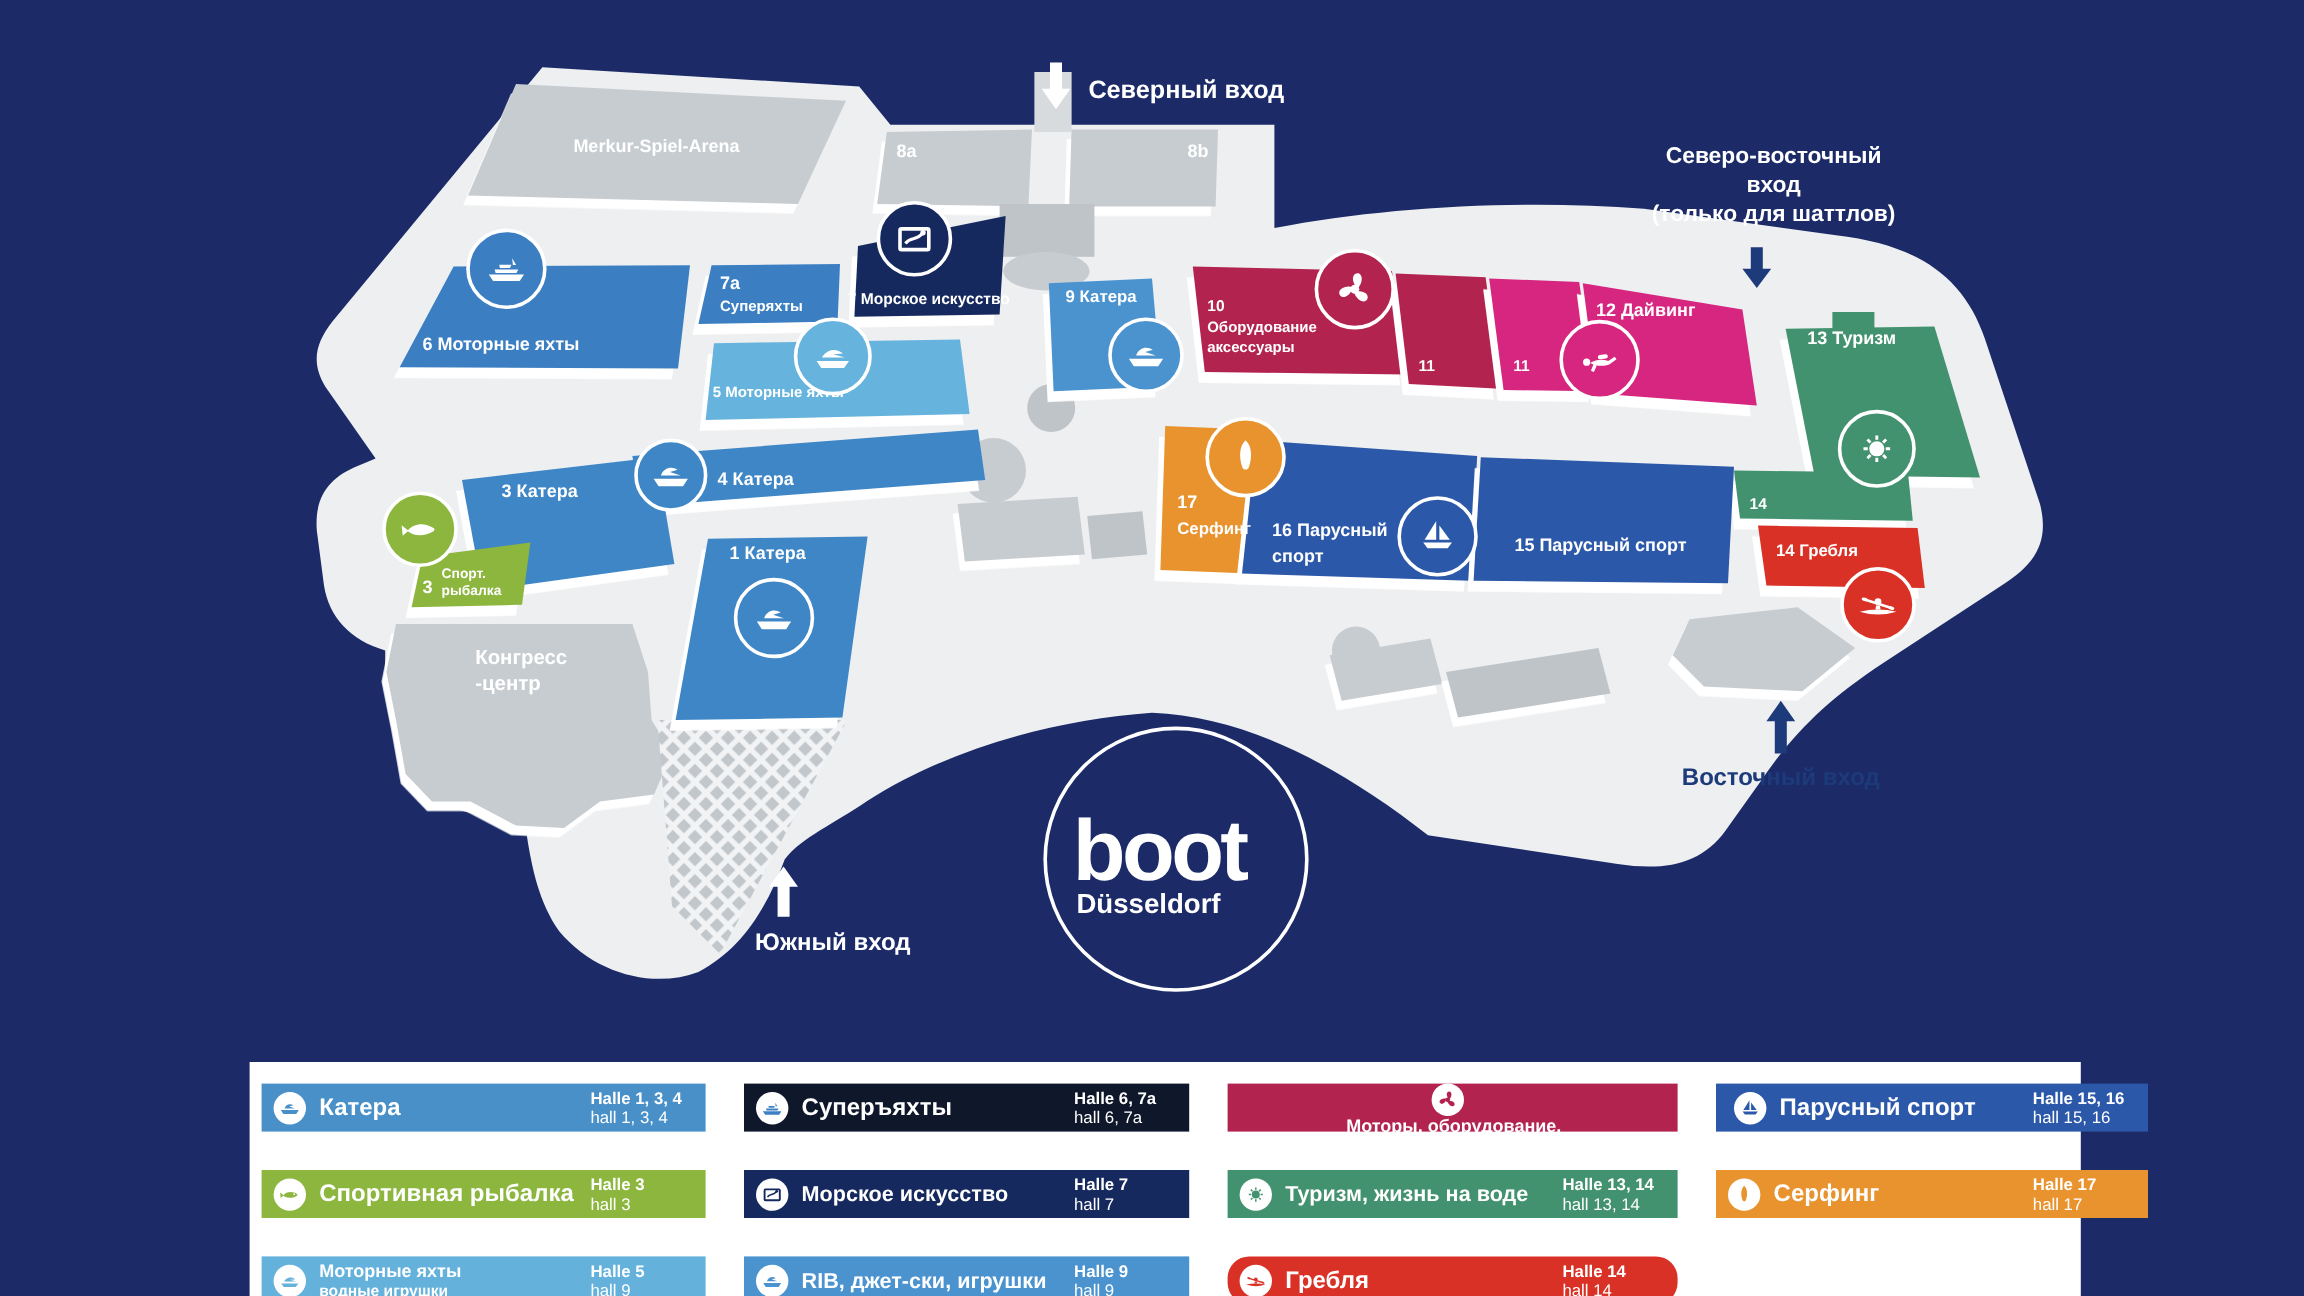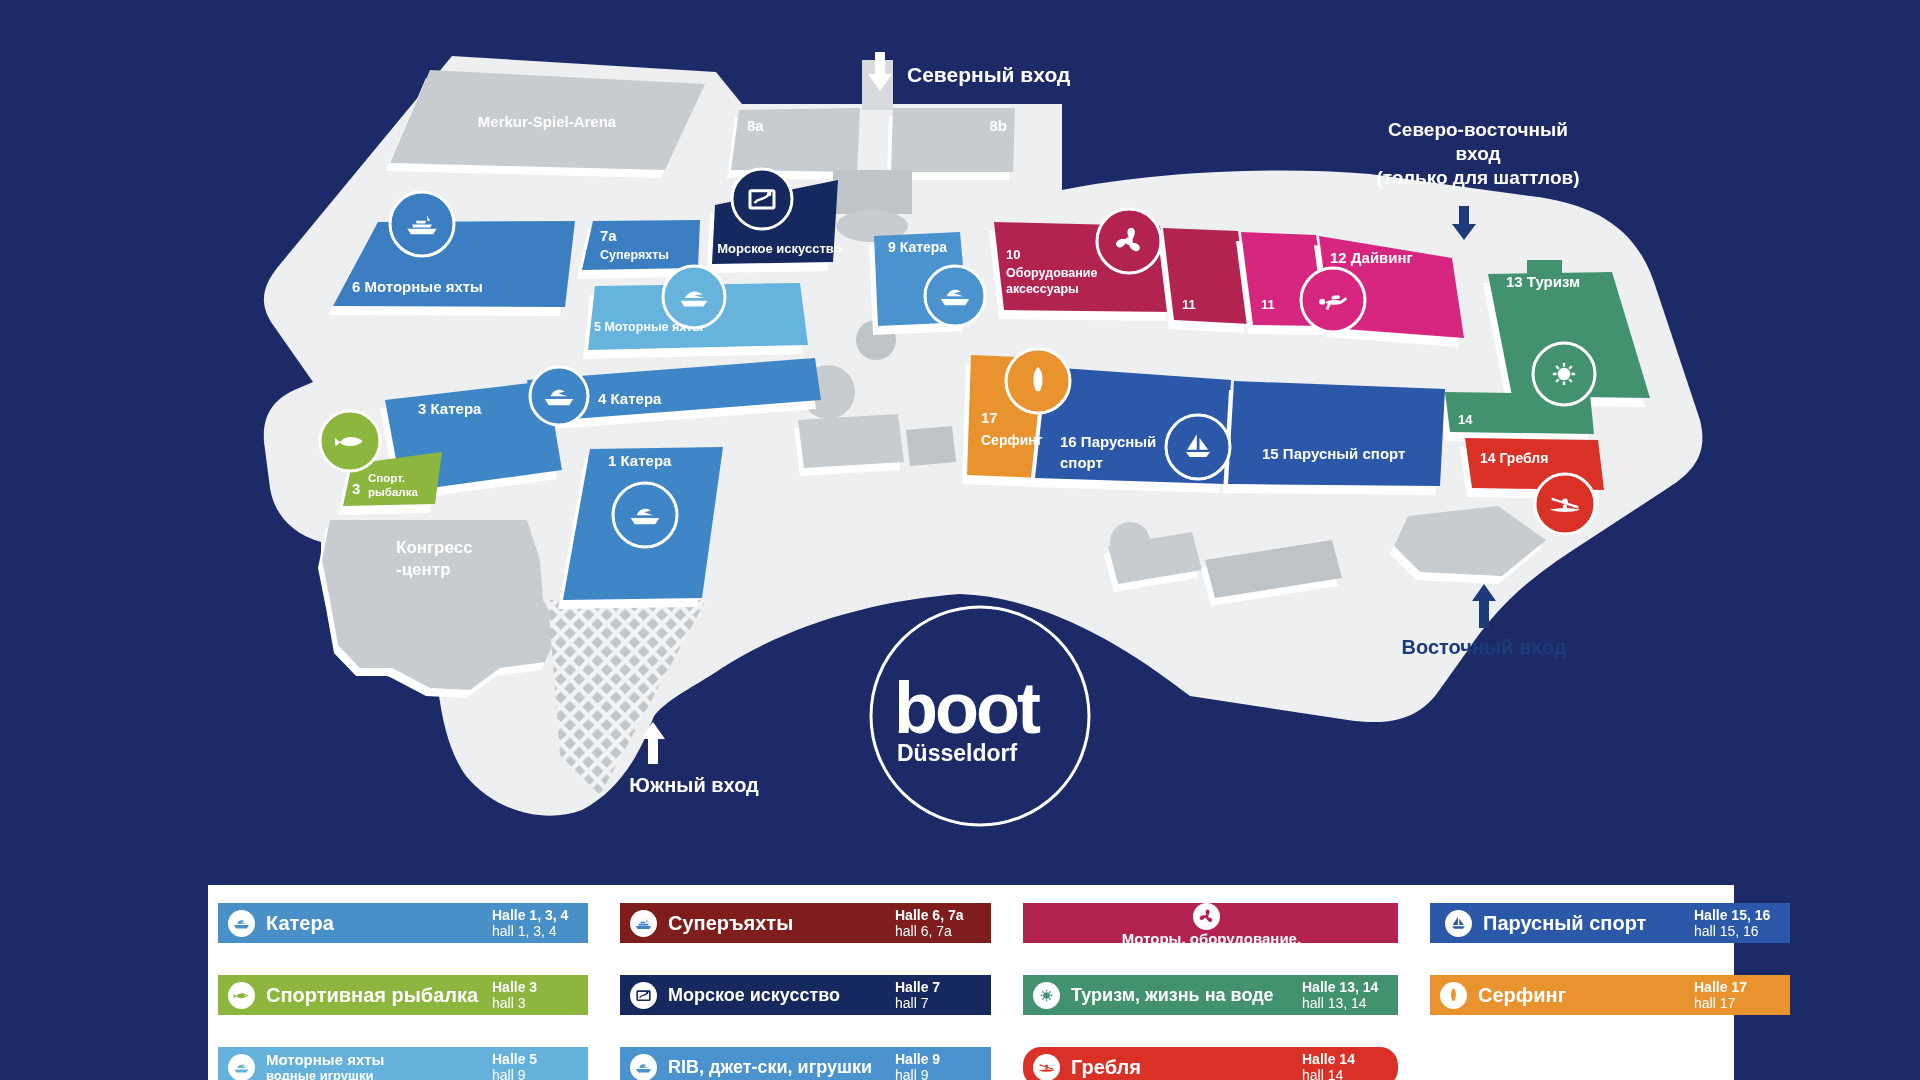--- a/index.html
+++ b/index.html
@@ -313,21 +313,21 @@
               <use href="#g-motor-yacht"></use>
             </svg>
           </span>
       <span class="lg-main"><span class="lg-l1">Моторные яхты</span><div class="lg-l2">водные игрушки</div></span>
       <span class="lg-halls">
             <div class="lg-halle">Halle 5</div>
             <div>hall 9</div>
           </span>
     </div>
 
-    <div class="lg-item" style="background-color: #7f1d1d;">
+    <div class="lg-item" style="background-color: #0f172a;">
       <span class="lg-icon" style="color: rgb(61, 128, 195);">
             <svg viewBox="0 0 24 24">
               <use href="#g-superyacht"></use>
             </svg>
           </span>
       <span class="lg-main"><span class="lg-l1">Суперъяхты</span></span>
       <span class="lg-halls">
             <div class="lg-halle">Halle 6, 7a</div>
             <div>hall 6, 7a</div>
           </span>

